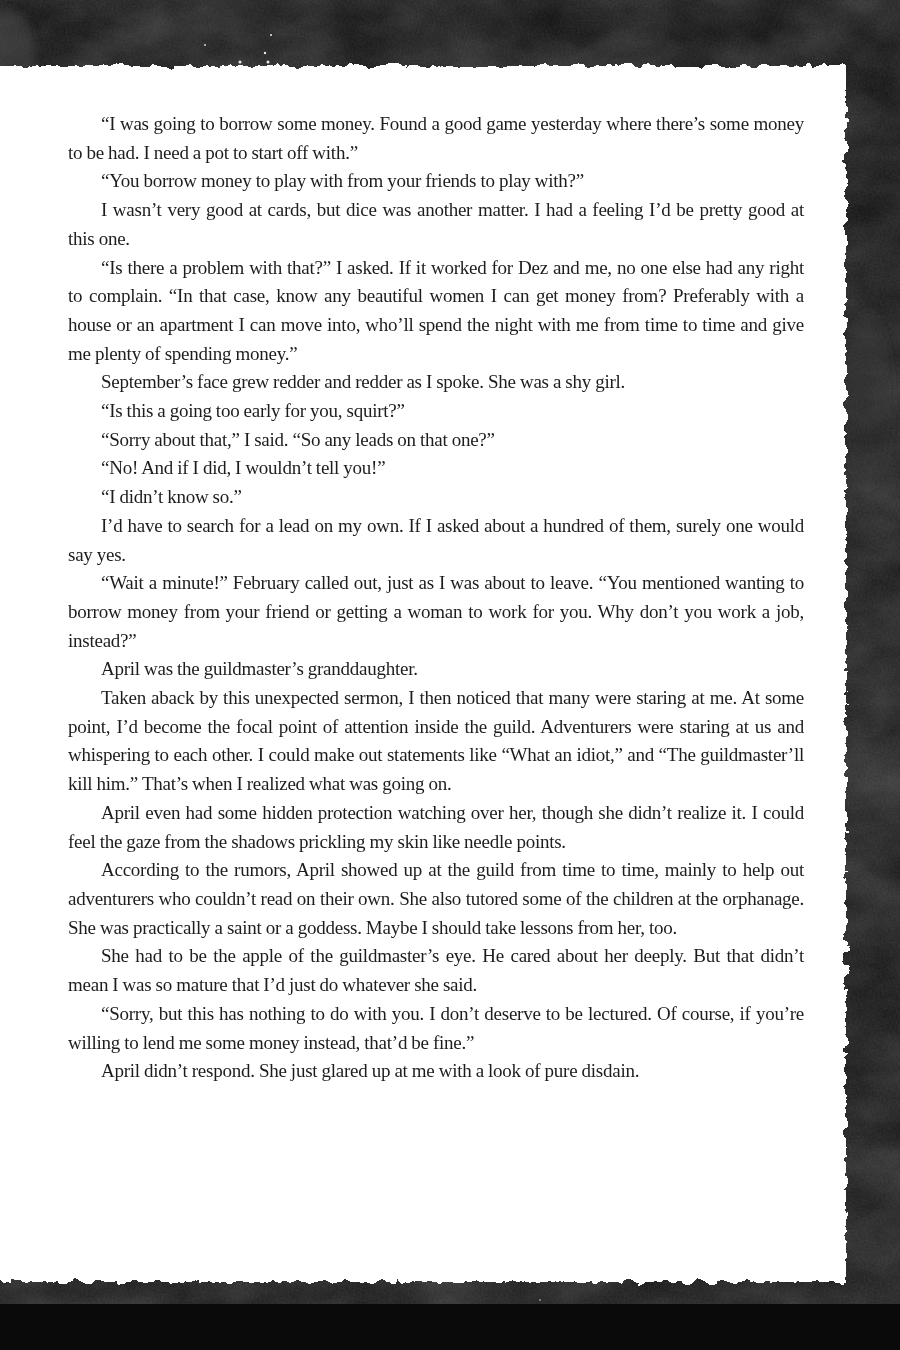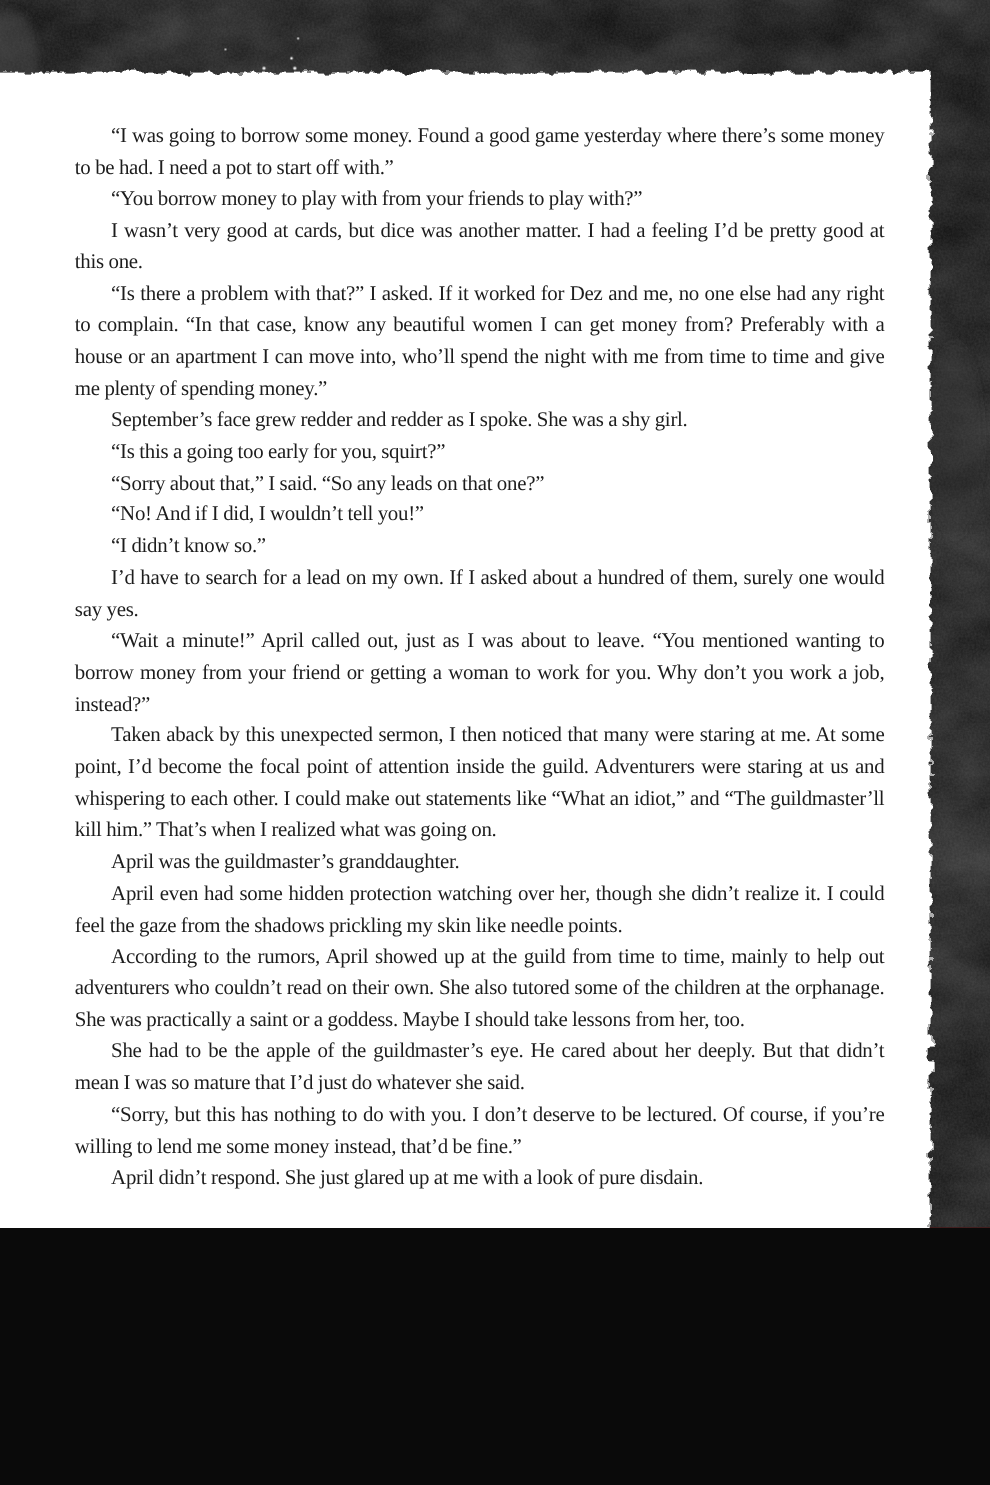--- a/index.html
+++ b/index.html
@@ -4,23 +4,23 @@
 <style>
   * { box-sizing: border-box; }
   html, body {
     margin: 0;
     padding: 0;
     background: #0a0a0a;
   }
   .stage {
     position: relative;
     width: 900px;
-    height: 1116px;
+    height: 1304px;
     overflow: hidden;
-    background: #ef4444;
+    background: #3b82f6;
   }
   .art {
     position: absolute;
     left: 0;
     top: 0;
     display: block;
   }
   .text-block {
     position: absolute;
     left: 68px;
@@ -91,23 +91,23 @@
     <p>“I was going to borrow some money. Found a good game yesterday where there’s some money to be had. I need a pot to start off with.”</p>
     <p>“You borrow money to play with from your friends to play with?”</p>
     <p>I wasn’t very good at cards, but dice was another matter. I had a feeling I’d be pretty good at this one.</p>
     <p>“Is there a problem with that?” I asked. If it worked for Dez and me, no one else had any right to complain. “In that case, know any beautiful women I can get money from? Preferably with a house or an apartment I can move into, who’ll spend the night with me from time to time and give me plenty of spending money.”</p>
     <p>September’s face grew redder and redder as I spoke. She was a shy girl.</p>
     <p>“Is this a going too early for you, squirt?”</p>
     <p>“Sorry about that,” I said. “So any leads on that one?”</p>
     <p>“No! And if I did, I wouldn’t tell you!”</p>
     <p>“I didn’t know so.”</p>
     <p>I’d have to search for a lead on my own. If I asked about a hundred of them, surely one would say yes.</p>
-    <p>“Wait a minute!” April called out, just as I was about to leave. “You mentioned wanting to borrow money from your friend or getting a woman to work for you. Why don’t you work a job, instead?”</p>
+    <p>“Wait a minute!” February called out, just as I was about to leave. “You mentioned wanting to borrow money from your friend or getting a woman to work for you. Why don’t you work a job, instead?”</p>
+    <p>April was the guildmaster’s granddaughter.</p>
     <p>Taken aback by this unexpected sermon, I then noticed that many were staring at me. At some point, I’d become the focal point of attention inside the guild. Adventurers were staring at us and whispering to each other. I could make out statements like “What an idiot,” and “The guildmaster’ll kill him.” That’s when I realized what was going on.</p>
-    <p>April was the guildmaster’s granddaughter.</p>
     <p>April even had some hidden protection watching over her, though she didn’t realize it. I could feel the gaze from the shadows prickling my skin like needle points.</p>
     <p>According to the rumors, April showed up at the guild from time to time, mainly to help out adventurers who couldn’t read on their own. She also tutored some of the children at the orphanage. She was practically a saint or a goddess. Maybe I should take lessons from her, too.</p>
     <p>She had to be the apple of the guildmaster’s eye. He cared about her deeply. But that didn’t mean I was so mature that I’d just do whatever she said.</p>
     <p>“Sorry, but this has nothing to do with you. I don’t deserve to be lectured. Of course, if you’re willing to lend me some money instead, that’d be fine.”</p>
     <p>April didn’t respond. She just glared up at me with a look of pure disdain.</p>
   </div>
 
 </div>
 
 </body></html>

